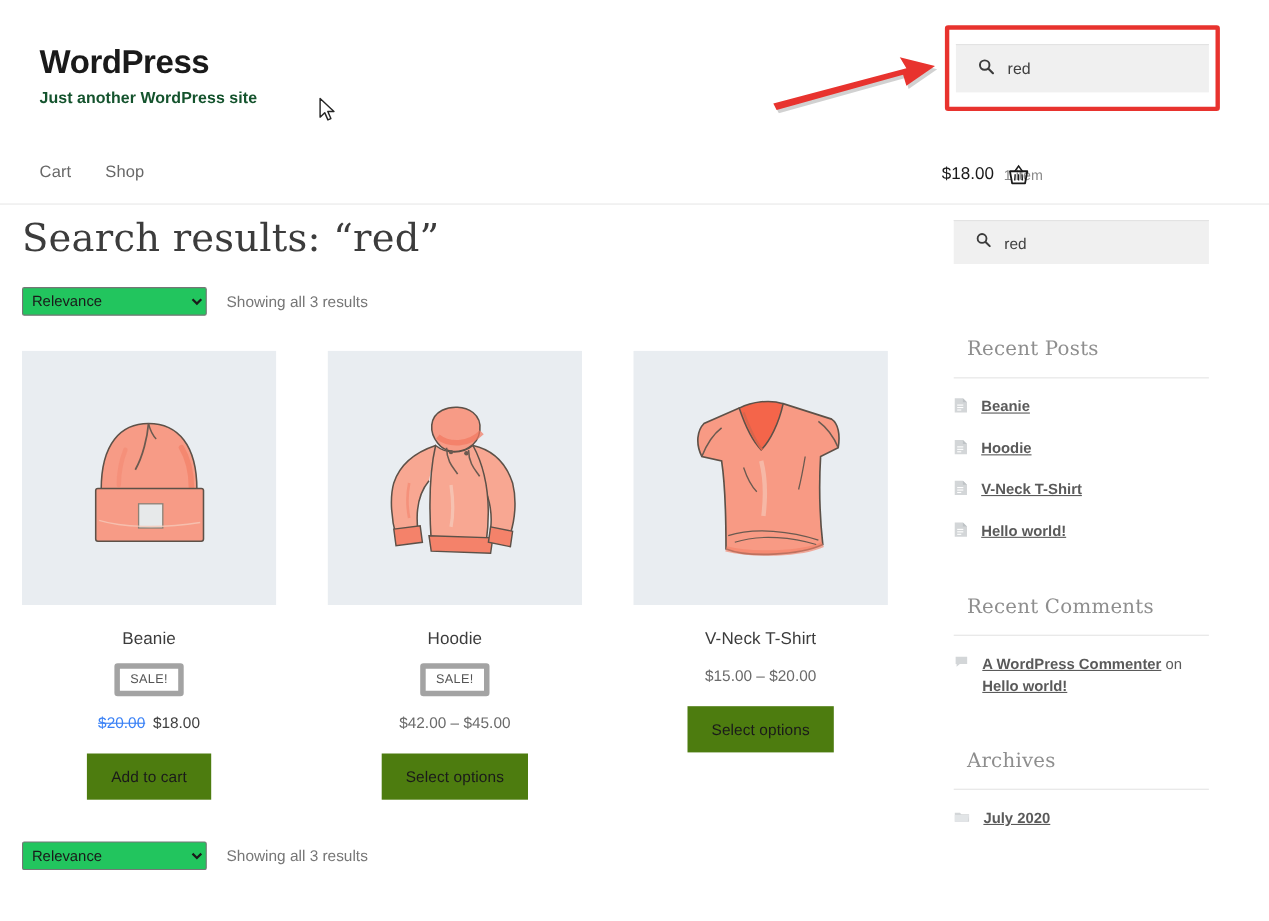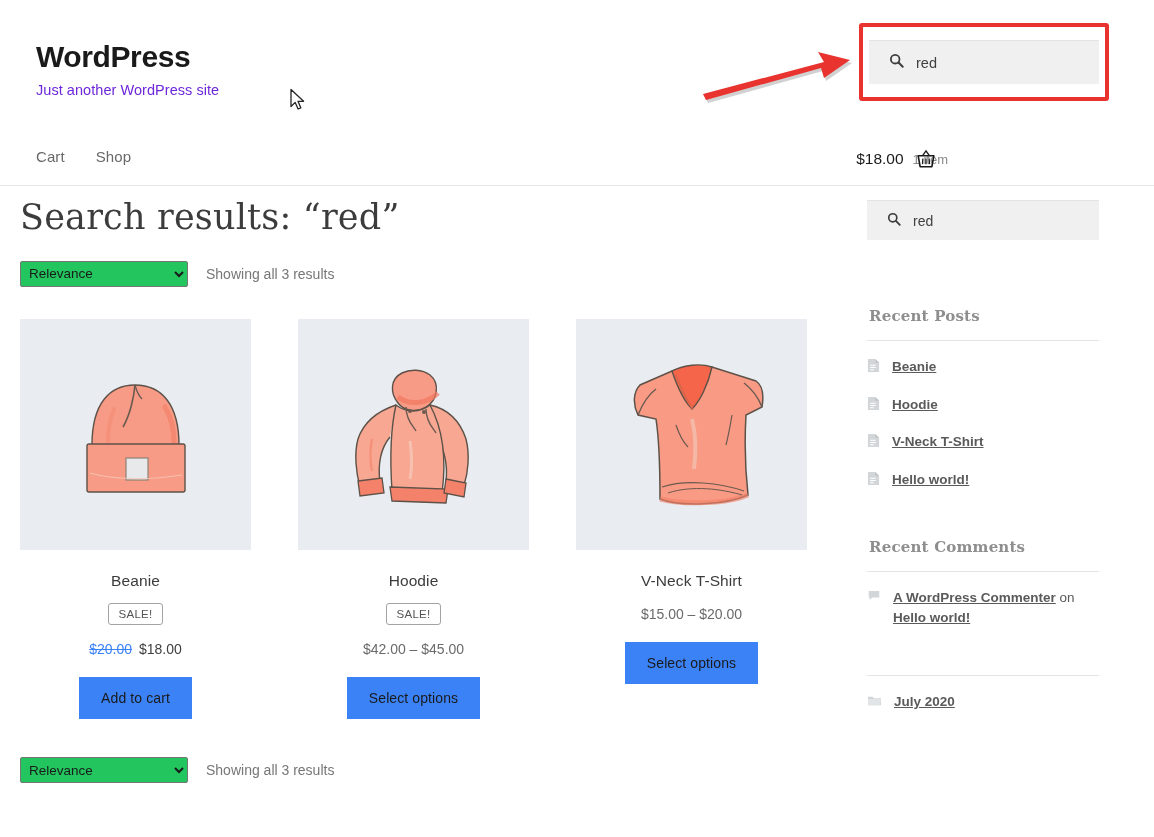--- a/index.html
+++ b/index.html
@@ -28,23 +28,24 @@
   .site-title {
     font-size: 30px;
     font-weight: bold;
     letter-spacing: -0.4px;
     color: #1a1a1a;
     line-height: 1.1;
     margin: 0;
   }
   .site-description {
     font-size: 14.5px;
-    color: #6d28d9;
+    color: #14532d;
     margin: 9px 0 0 0;
     letter-spacing: 0.05px;
+    font-weight: bold;
   }
 
   
   .header-search-wrap {
     position: absolute;
     left: 858px; top: 22px;
     width: 252px; height: 80px;
   }
   .header-search-field {
     position: absolute;
@@ -154,38 +155,38 @@
     margin: 22px 0 0 0;
     font-size: 15.5px;
     font-weight: normal;
     color: #3c3c3c;
     letter-spacing: 0.1px;
   }
   .onsale {
     display: inline-block;
     margin-top: 13px;
     padding: 4px 9px 4px 9px;
-    border: 1px solid #a3a3a3;
+    border: 5px solid #a3a3a3;
     border-radius: 3px;
     font-size: 11.5px;
     color: #555555;
     letter-spacing: 0.3px;
     line-height: 1.1;
   }
   .price {
     margin-top: 16px;
     font-size: 14px;
     color: #6a6a6a;
   }
   .price del { color: #3b82f6; margin-right: 7px; }
   .price ins { text-decoration: none; color: #404040; }
   .add-btn {
     margin-top: 20px;
     display: inline-block;
-    background: #3b82f6;
+    background: #4d7c0f;
     border: none;
     padding: 13px 22px;
     font-family: "Liberation Sans", sans-serif;
     font-size: 14px;
     color: #1a1a1a;
     cursor: pointer;
     letter-spacing: 0.1px;
   }
   .shop-toolbar.bottom { margin-top: 38px; }
 
@@ -202,24 +203,24 @@
     border-top: 1px solid #e3e3e3;
     display: flex;
     align-items: center;
     padding-left: 20px;
     gap: 12px;
   }
   .sidebar-search .q-text { font-size: 14px; color: #404040; }
 
   .widget-title {
     font-family: "DejaVu Serif", serif;
-    font-weight: 700;
-    font-size: 15px;
+    font-weight: 400;
+    font-size: 18px;
     color: #8e8e8e;
-    margin: 2px;
+    margin: 12px;
     letter-spacing: 0.2px;
   }
   .widget-rule {
     height: 1px;
     background: #e4e4e4;
     margin-top: 15px;
   }
   .widget-list {
     list-style: none;
     margin: 0;
@@ -485,20 +486,21 @@
           <svg width="14" height="14" viewBox="0 0 16 16">
               <path d="M2 2.4h12v7.4H6.4L3 12.6V9.8H2z" fill="#d3d6d8"></path>
             </svg>
         </span>
         <span><a href="#">A WordPress Commenter</a><span class="comment-text"> on </span><a href="#">Hello world!</a></span>
       </li>
     </ul>
   </div>
 
   <div class="widget" style="margin-top:48px">
+    <h2 class="widget-title">Archives</h2>
     <div class="widget-rule"></div>
     <ul class="widget-list">
       <li>
         <span class="wicon">
           <svg width="15" height="13" viewBox="0 0 16 14">
               <path d="M1 3h5l1.4 1.6H15V12H1z" fill="#d3d6d8"></path>
               <path d="M1 5.4h14L13.6 12H1z" fill="#e2e5e7"></path>
             </svg>
         </span>
         <a href="#">July 2020</a>

